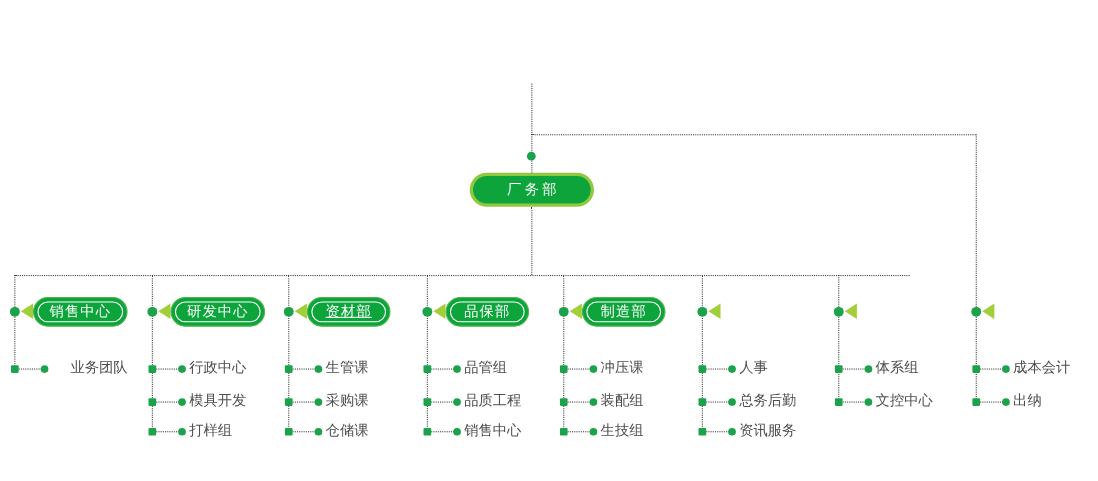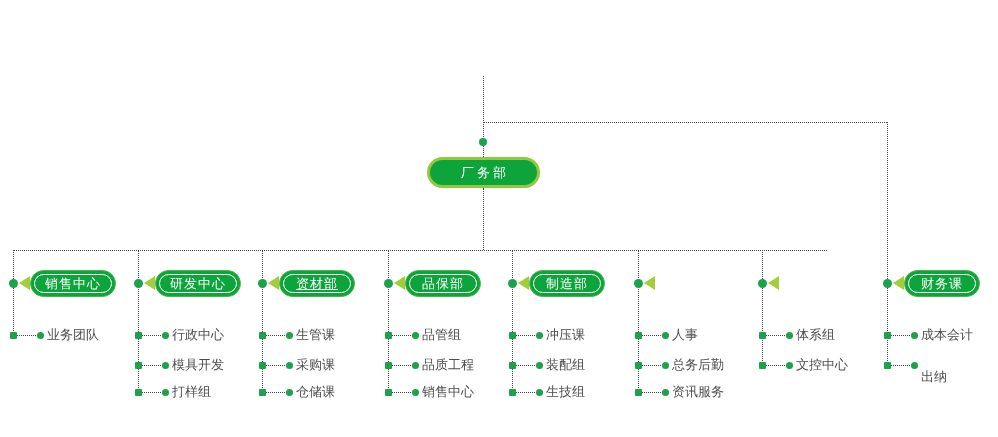--- a/index.html
+++ b/index.html
@@ -78,21 +78,21 @@
     <div class="hline" style="left: 13px; top: 250px; width: 814px;"></div>
     <div class="dot round" style="left: 479px; top: 138px; width: 8px; height: 8px; background: rgb(29, 162, 76);"></div>
     <div class="root-pill" style="left: 427px; top: 157px; background: rgb(14, 164, 60); text-align: center;">厂务部</div>
     <div class="vline" style="left: 13px; top: 250px; height: 85px;"></div>
     <div class="dot round" style="left: 8.5px; top: 278.5px; width: 9px; height: 9px; background: rgb(29, 162, 76);"></div>
     <div class="tri" style="left: 19px; top: 276px; border-right-color: rgb(162, 206, 57);"></div>
     <div class="dept-pill" style="left: 30px; top: 270px; background: rgb(14, 164, 60);">销售中心</div>
     <div class="hline" style="left: 13px; top: 335px; width: 27px;"></div>
     <div class="dot square" style="left: 9.5px; top: 331.5px; width: 7px; height: 7px; background: rgb(29, 162, 76);"></div>
     <div class="dot round" style="left: 36.5px; top: 331.5px; width: 7px; height: 7px; background: rgb(29, 162, 76);"></div>
-    <div class="child-label" style="left: 47px; top: 326px;">业务团队</div>
+    <div class="child-label" style="left: 64px; top: 326px;">业务团队</div>
     <div class="vline" style="left: 138px; top: 250px; height: 142px;"></div>
     <div class="dot round" style="left: 133.5px; top: 278.5px; width: 9px; height: 9px; background: rgb(29, 162, 76);"></div>
     <div class="tri" style="left: 144px; top: 276px; border-right-color: rgb(162, 206, 57);"></div>
     <div class="dept-pill" style="left: 155px; top: 270px; background: rgb(14, 164, 60);">研发中心</div>
     <div class="hline" style="left: 138px; top: 335px; width: 27px;"></div>
     <div class="dot square" style="left: 134.5px; top: 331.5px; width: 7px; height: 7px; background: rgb(29, 162, 76);"></div>
     <div class="dot round" style="left: 161.5px; top: 331.5px; width: 7px; height: 7px; background: rgb(29, 162, 76);"></div>
     <div class="child-label" style="left: 172px; top: 326px;">行政中心</div>
     <div class="hline" style="left: 138px; top: 365px; width: 27px;"></div>
     <div class="dot square" style="left: 134.5px; top: 361.5px; width: 7px; height: 7px; background: rgb(29, 162, 76);"></div>
@@ -172,22 +172,21 @@
     <div class="dot square" style="left: 758.5px; top: 331.5px; width: 7px; height: 7px; background: rgb(29, 162, 76);"></div>
     <div class="dot round" style="left: 785.5px; top: 331.5px; width: 7px; height: 7px; background: rgb(29, 162, 76);"></div>
     <div class="child-label" style="left: 796px; top: 326px;">体系组</div>
     <div class="hline" style="left: 762px; top: 365px; width: 27px;"></div>
     <div class="dot square" style="left: 758.5px; top: 361.5px; width: 7px; height: 7px; background: rgb(29, 162, 76);"></div>
     <div class="dot round" style="left: 785.5px; top: 361.5px; width: 7px; height: 7px; background: rgb(29, 162, 76);"></div>
     <div class="child-label" style="left: 796px; top: 356px;">文控中心</div>
     <div class="vline" style="left: 887px; top: 122px; height: 243px;"></div>
     <div class="dot round" style="left: 882.5px; top: 278.5px; width: 9px; height: 9px; background: rgb(29, 162, 76);"></div>
     <div class="tri" style="left: 893px; top: 276px; border-right-color: rgb(162, 206, 57);"></div>
-    <div class="dept-pill" style="left: 904px; top: 270px; background: rgb(14, 164, 60);">财务课</div>
     <div class="hline" style="left: 887px; top: 335px; width: 27px;"></div>
     <div class="dot square" style="left: 883.5px; top: 331.5px; width: 7px; height: 7px; background: rgb(29, 162, 76);"></div>
     <div class="dot round" style="left: 910.5px; top: 331.5px; width: 7px; height: 7px; background: rgb(29, 162, 76);"></div>
     <div class="child-label" style="left: 921px; top: 326px;">成本会计</div>
     <div class="hline" style="left: 887px; top: 365px; width: 27px;"></div>
     <div class="dot square" style="left: 883.5px; top: 361.5px; width: 7px; height: 7px; background: rgb(29, 162, 76);"></div>
     <div class="dot round" style="left: 910.5px; top: 361.5px; width: 7px; height: 7px; background: rgb(29, 162, 76);"></div>
-    <div class="child-label" style="left: 921px; top: 356px; margin-top: 12px;">出纳</div>
+    <div class="child-label" style="left: 921px; top: 356px;">出纳</div>
   </div>
 
 </body></html>

